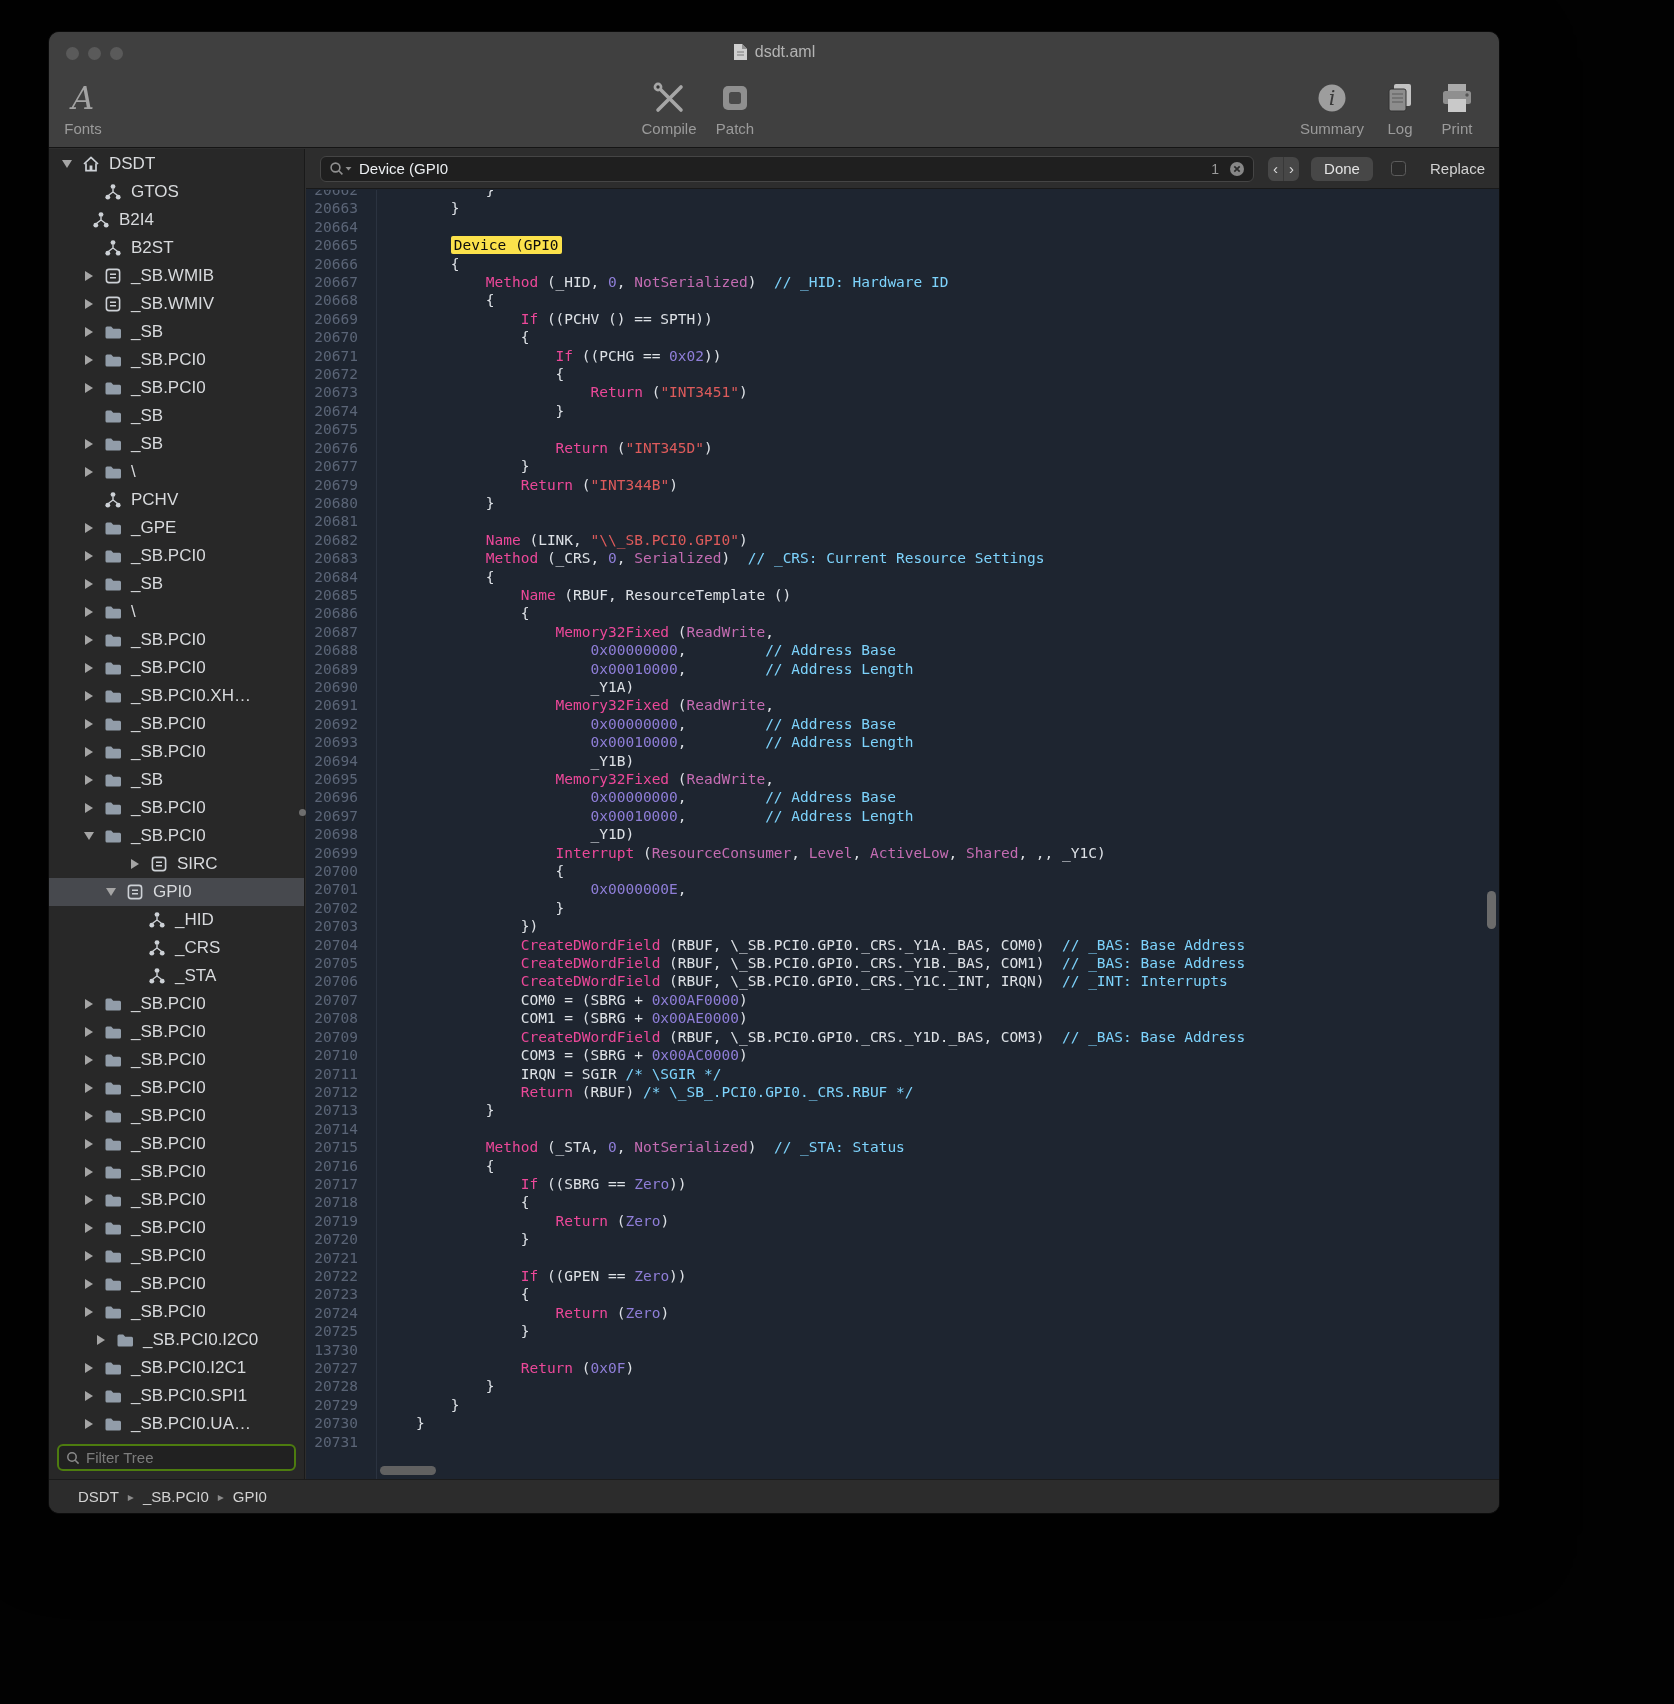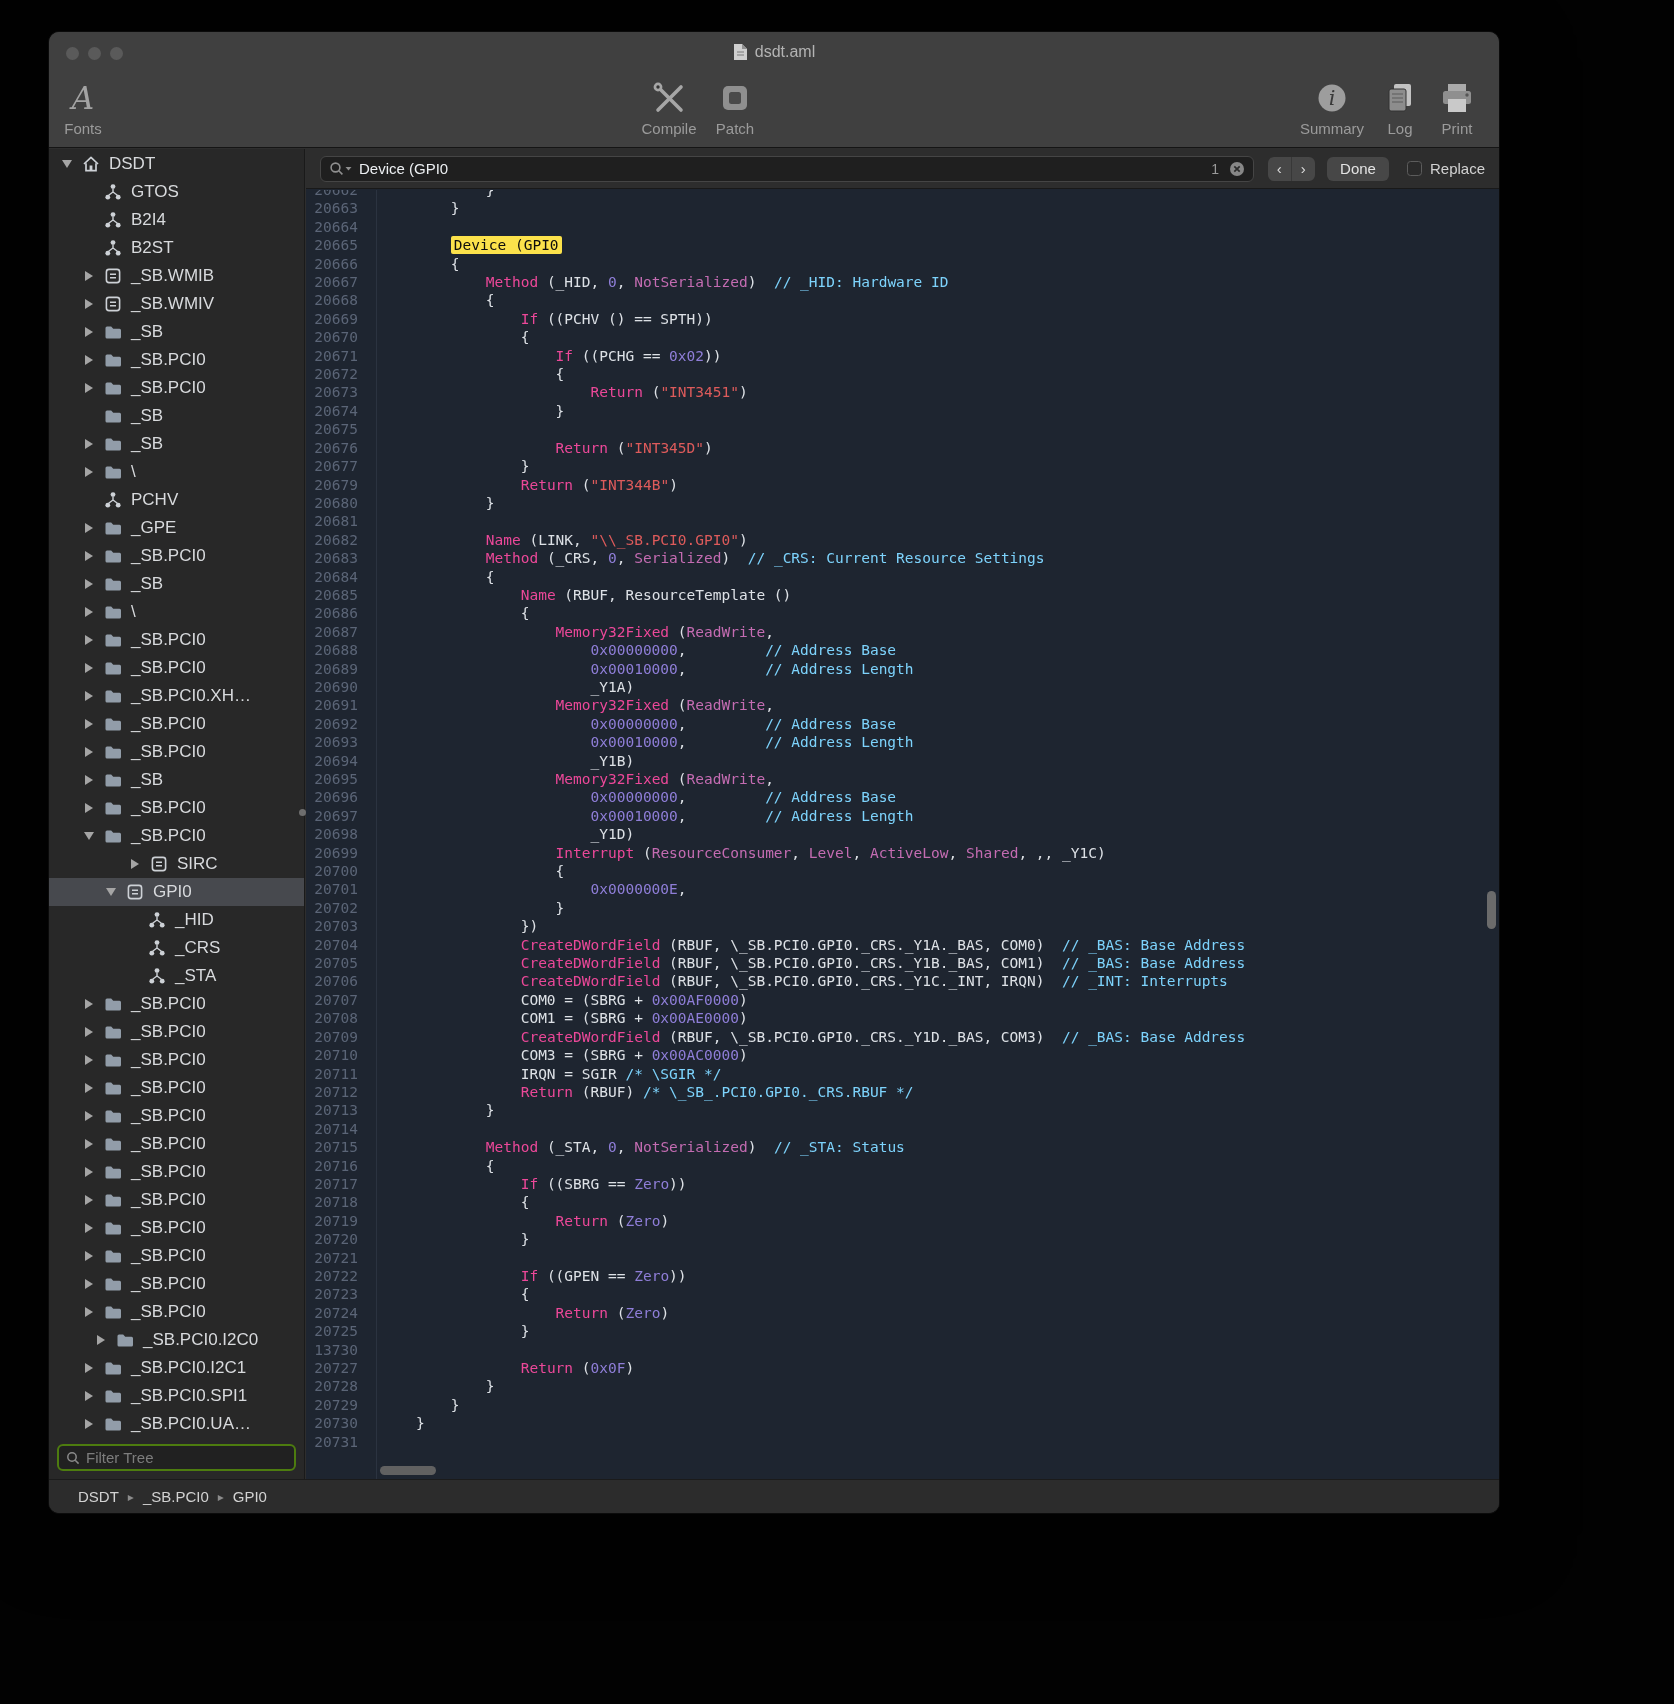--- a/index.html
+++ b/index.html
@@ -52,21 +52,21 @@
                  display:flex; align-items:center; padding:0 8px; gap:6px; flex:none; }
   .searchfield input { flex:1; background:transparent; border:none; outline:none; color:#eceff2; font-size:15px;
                        font-family:"Liberation Sans", sans-serif; }
   .matchcount { color:#9a9a9a; font-size:14px; margin-right:4px; }
   .seg { display:flex; border-radius:6px; overflow:hidden; margin-left:14px; }
   .seg .segbtn { width:27px; height:24px; background:#474747; color:#dcdcdc; font-size:15px;
                  display:flex; align-items:center; justify-content:center; }
   .seg .segbtn:first-child { border-right:1px solid #383838; }
   .donebtn { height:24px; margin-left:12px; padding:0 13px; background:#474747; border-radius:6px;
              color:#e3e3e3; font-size:15px; display:flex; align-items:center; }
-  .replacewrap { display:flex; align-items:center; gap:8px; margin-left:18px; color:#d2d2d2; font-size:15px; }
+  .replacewrap { display:flex; align-items:center; gap:24px; margin-left:18px; color:#d2d2d2; font-size:15px; }
   .checkbox { width:15px; height:15px; border-radius:3.5px; background:#2a2a2a; border:1px solid #5c5c5c; }
 
   .code { position:absolute; top:41px; left:0; right:0; bottom:0; overflow:hidden;
           font-family:"DejaVu Sans Mono", monospace; font-size:14.5px; line-height:18.42px; }
   .gutterline { position:absolute; left:70px; top:0; bottom:0; width:1px; background:#2b3340; }
   .codeinner { margin-top:-9px; }
   .cl { display:flex; height:18.42px; white-space:pre; }
   .ln { width:62px; flex:none; text-align:right; padding-right:10px; color:#5b6577; }
   .ct { padding-left:13px; color:#dde1e6; }
   .pl { color:#dde1e6; }
@@ -192,21 +192,21 @@
             <span class="ticon">
               <svg width="20" height="20" viewBox="0 0 20 20">
                 <circle cx="10" cy="4.6" r="2.4" fill="#cdd1d6"></circle>
                 <circle cx="4.8" cy="15.2" r="2.4" fill="#cdd1d6"></circle>
                 <circle cx="15.2" cy="15.2" r="2.4" fill="#cdd1d6"></circle>
                 <path d="M10 7 V10 M10 10 L5.6 13.2 M10 10 L14.4 13.2" stroke="#cdd1d6" stroke-width="1.4" fill="none"></path>
               </svg>
             </span>
             <span class="tlabel">GTOS</span>
           </div>
-          <div class="trow" style="padding-left: 32px;">
+          <div class="trow" style="padding-left: 20px;">
             <span class="disc none"></span>
             <span class="ticon">
               <svg width="20" height="20" viewBox="0 0 20 20">
                 <circle cx="10" cy="4.6" r="2.4" fill="#cdd1d6"></circle>
                 <circle cx="4.8" cy="15.2" r="2.4" fill="#cdd1d6"></circle>
                 <circle cx="15.2" cy="15.2" r="2.4" fill="#cdd1d6"></circle>
                 <path d="M10 7 V10 M10 10 L5.6 13.2 M10 10 L14.4 13.2" stroke="#cdd1d6" stroke-width="1.4" fill="none"></path>
               </svg>
             </span>
             <span class="tlabel">B2I4</span>

